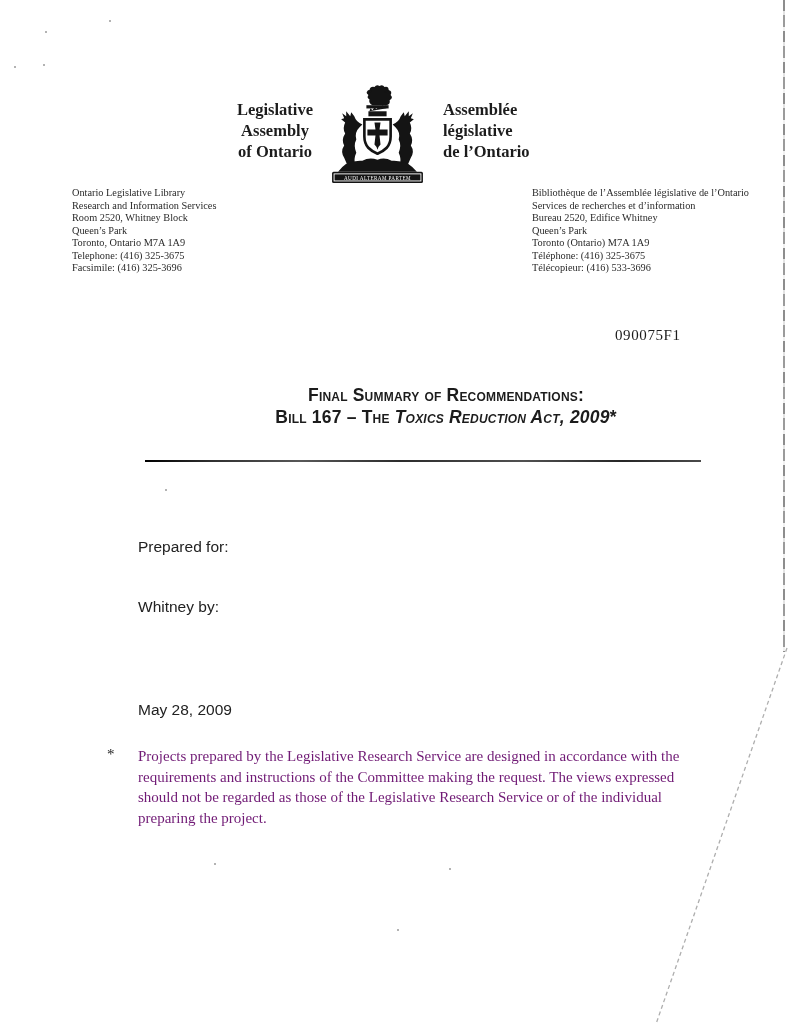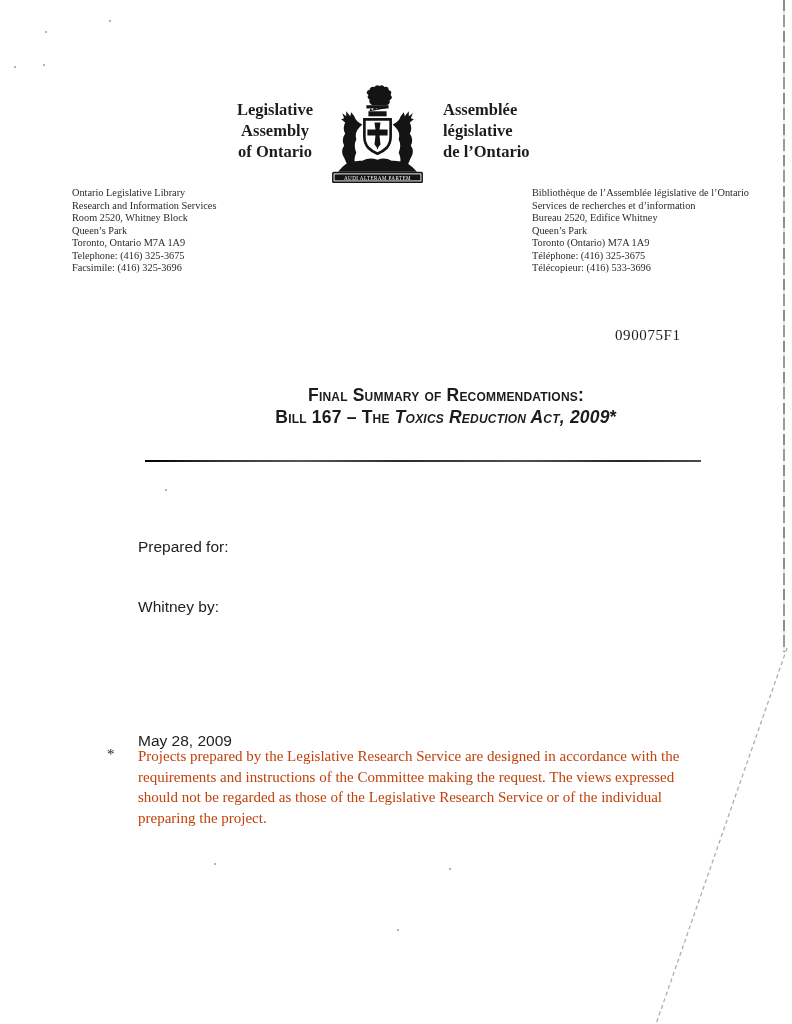--- a/index.html
+++ b/index.html
@@ -27,24 +27,24 @@
   .title .italic{font-style:italic;}
   
   .rule{position:absolute;left:145px;top:460px;width:556px;height:2.4px;
     background:linear-gradient(90deg,#000 0%,#303030 12%,#585858 28%,#2c2c2c 46%,#515151 68%,#262626 86%,#4a4a4a 100%);}
   
   .sans{font-family:"Liberation Sans",sans-serif;font-size:15.5px;line-height:18px;color:#222;}
   .pf-label{position:absolute;left:138px;top:494px;margin-top:44px;}
   .pf-lines{position:absolute;left:138px;top:528px;}
   .pb-label{position:absolute;left:138px;top:598px;}
   .pb-lines{position:absolute;left:138px;top:631px;}
-  .date-line{position:absolute;left:138px;top:732px;}
+  .date-line{position:absolute;left:138px;top:701px;}
   
   .fn-marker{position:absolute;left:107px;top:746px;font-size:15px;}
-  .fn{position:absolute;left:138px;top:746px;font-size:15px;line-height:20.5px;color:#c2410c;}
+  .fn{position:absolute;left:138px;top:746px;font-size:15px;line-height:20.5px;color:#701a75;}
   .fn div{white-space:nowrap;}
   
   .artifact-v{position:absolute;left:783px;top:0;width:2px;height:652px;
     background:repeating-linear-gradient(180deg,
       #8d8d8d 0 11px, rgba(141,141,141,.25) 11px 15px,
       #9b9b9b 15px 27px, rgba(141,141,141,.12) 27px 31px);}
   .artifact-diag{position:absolute;left:640px;top:640px;width:152px;height:384px;pointer-events:none;}
   .speck{position:absolute;width:2px;height:2px;background:#b3b3b3;}
 </style>
 </head>

